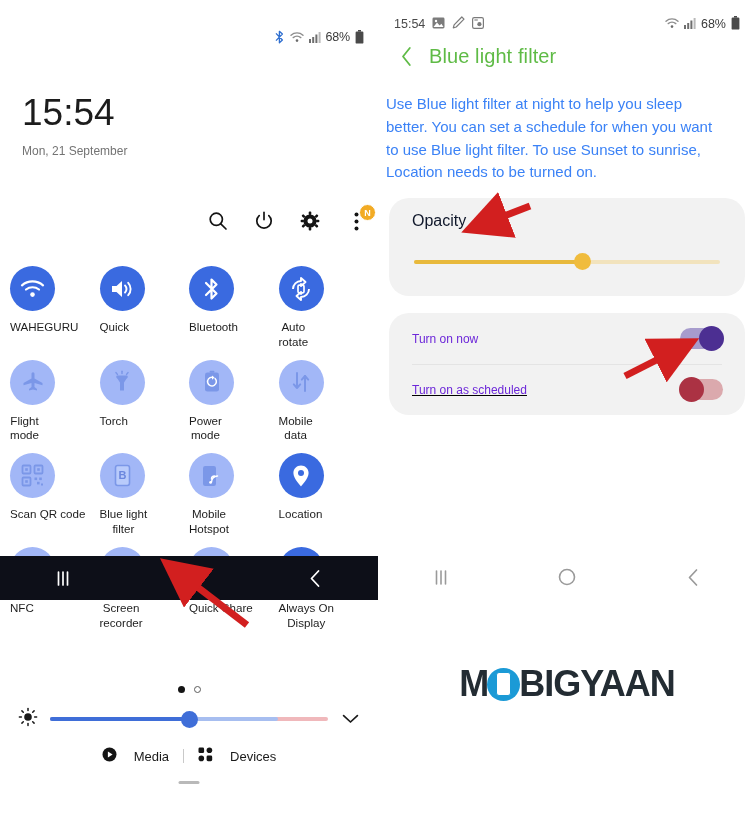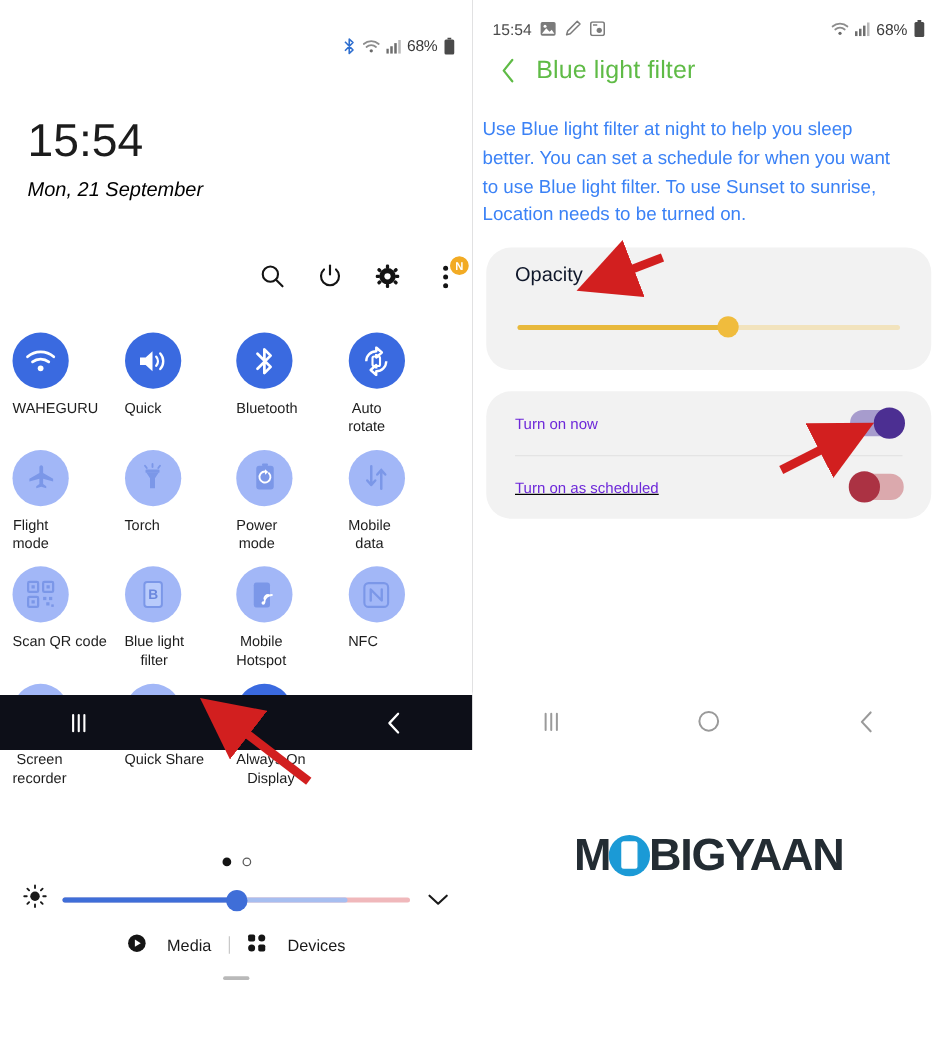--- a/index.html
+++ b/index.html
@@ -26,21 +26,21 @@
   .statusbar-left {
     position: absolute; right: 14px; top: 30px;
     display: flex; align-items: center; gap: 5px;
     font-size: 12.5px; color: #3a3a3a;
   }
   .sb-icon { display: inline-flex; align-items: center; }
   .sb-batt-text { font-size: 12.5px; color: #3a3a3a; letter-spacing: -0.2px; }
 
   .clock-block { position: absolute; left: 22px; top: 94px; }
   .clock-time { font-size: 37px; color: #1c1c1c; font-weight: 400; line-height: 1; letter-spacing: 0px; }
-  .clock-date { font-size: 16px; color: #000000; margin-top: 13px; font-style: italic; }
+  .clock-date { font-size: 12px; color: #737373; margin-top: 13px; }
 
   .qs-actions {
     position: absolute; right: 10px; top: 209px;
     display: flex; align-items: center; gap: 22px;
   }
   .qs-action { position: relative; width: 24px; height: 24px; display: flex; align-items: center; justify-content: center; }
   .badge-n {
     position: absolute; top: -5px; right: -8px;
     width: 15px; height: 15px; border-radius: 50%;
     background: #f2ab24; color: #fff; font-size: 9px; font-weight: bold;
@@ -381,20 +381,29 @@
             <svg width="22" height="24" viewBox="0 0 22 24">
               <rect x="2" y="2" width="13" height="20" rx="2.2" fill="#7b97e8"></rect>
               <path d="M10.5 15 a3 3 0 0 1 3-3" stroke="#ffffff" stroke-width="1.5" fill="none" stroke-linecap="round"></path>
               <path d="M10.5 18 a6 6 0 0 1 6-6" stroke="#ffffff" stroke-width="1.5" fill="none" stroke-linecap="round"></path>
               <circle cx="9.6" cy="18.4" r="1.4" fill="#ffffff"></circle>
             </svg>
           </div>
           <div class="tile-label">Mobile<br>Hotspot</div>
         </div>
 
+        <div class="tile on">
+          <div class="tile-circle">
+            <svg width="20" height="24" viewBox="0 0 20 24">
+                <path d="M10 1.6 c-4.3 0-7.6 3.3-7.6 7.5 0 5.6 7.6 13.3 7.6 13.3 s7.6-7.7 7.6-13.3 c0-4.2-3.3-7.5-7.6-7.5 z" fill="#ffffff"></path>
+                <circle cx="10" cy="9" r="3" fill="#3a6ae0"></circle>
+              </svg>
+          </div>
+          <div class="tile-label">Location</div>
+        </div>
 
         <div class="tile off">
           <div class="tile-circle">
             <svg width="22" height="22" viewBox="0 0 22 22">
               <rect x="1.5" y="1.5" width="19" height="19" rx="3.4" stroke="#7b97e8" stroke-width="1.7" fill="none"></rect>
               <path d="M6.6 15.4 V6.6 L15.4 15.4 V6.6" stroke="#7b97e8" stroke-width="1.9" fill="none" stroke-linejoin="round" stroke-linecap="round"></path>
             </svg>
           </div>
           <div class="tile-label">NFC</div>
         </div>

